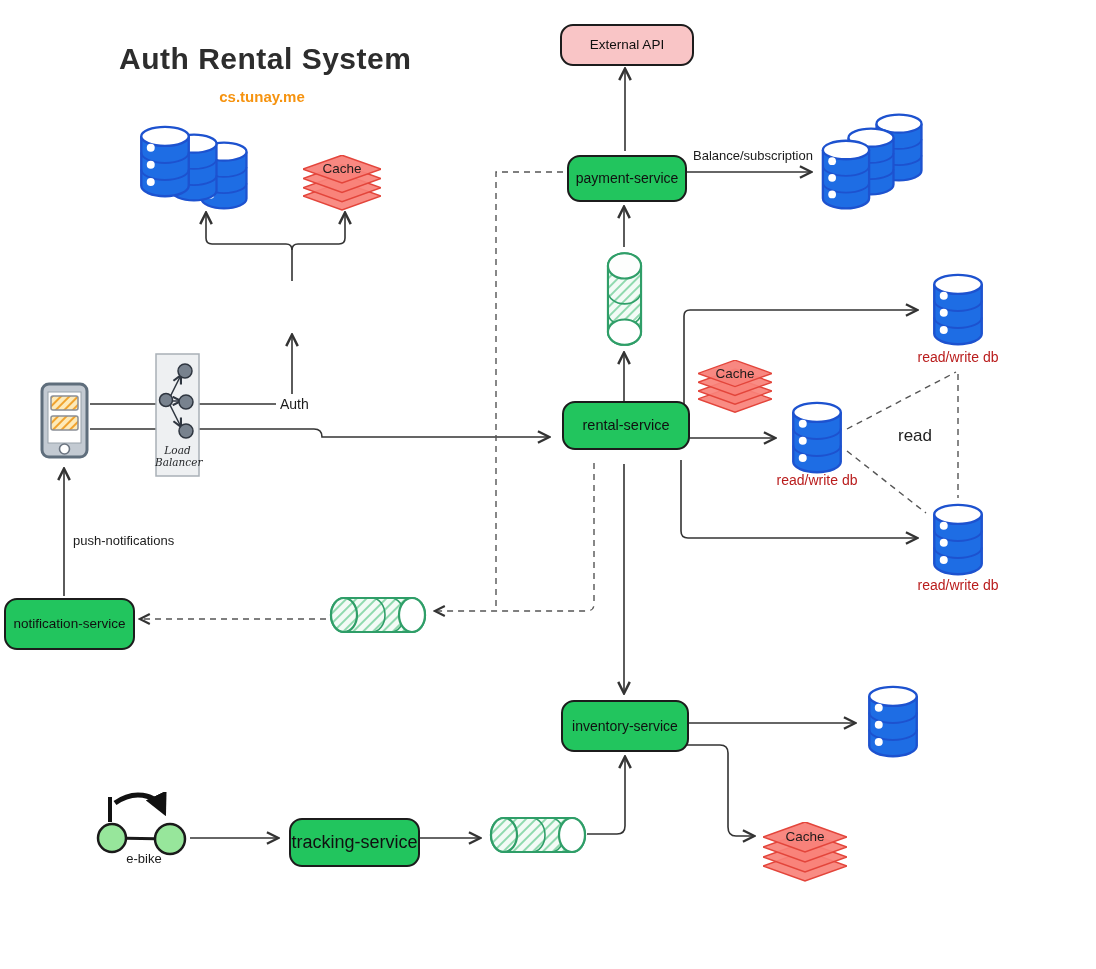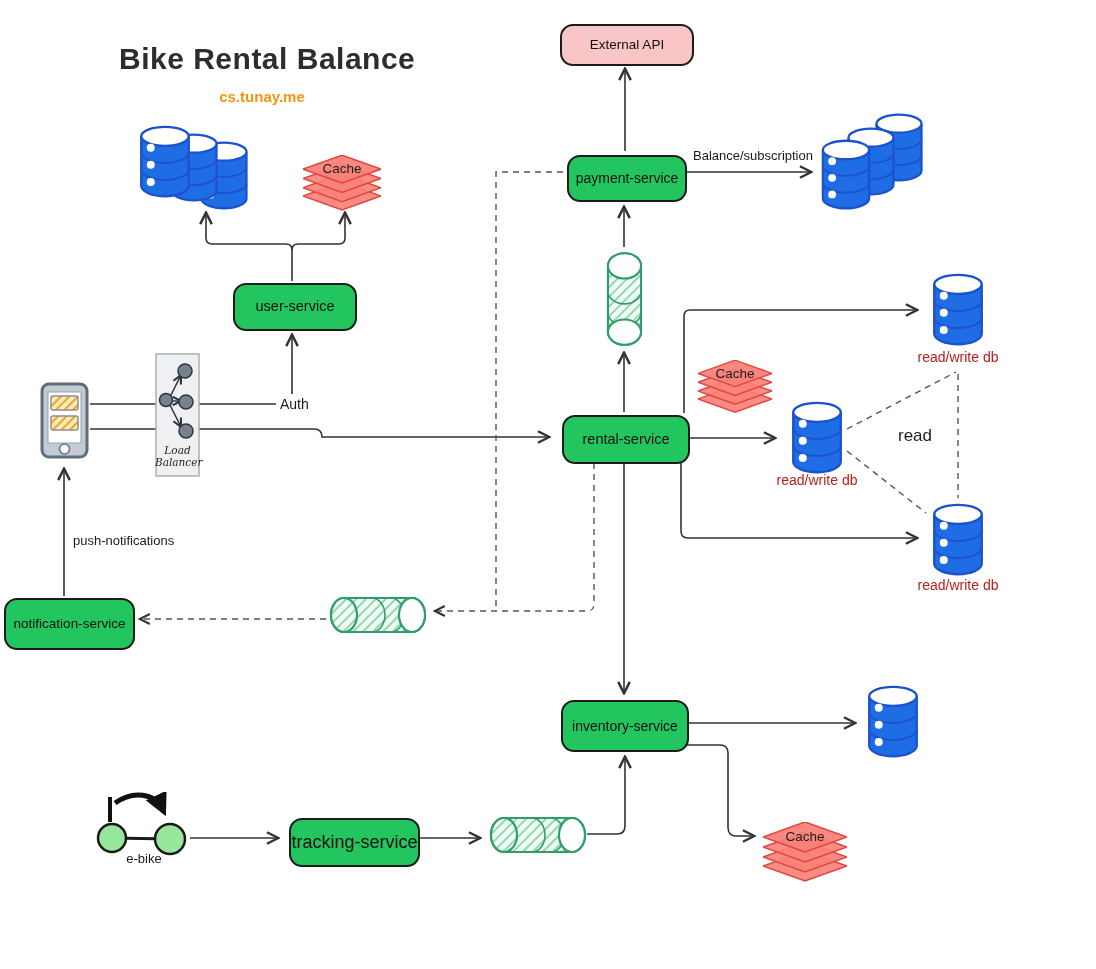--- a/index.html
+++ b/index.html
@@ -120,33 +120,30 @@
     <g fill="none" stroke="#555" stroke-width="1.4" stroke-dasharray="6 5">
       <path d="M563,172 H496 V611"></path>
       <path d="M594,463 V604 Q594,611 587,611 H436" marker-end="url(#arr)"></path>
       <path d="M326,619 H141" marker-end="url(#arr)"></path>
       <path d="M847,429 L956,372"></path>
       <path d="M958,374 V498"></path>
       <path d="M847,451 L926,513"></path>
     </g>
   </svg>
 
-  <div class="title">Bike Rental Balance</div>
+  <div class="title">Auth Rental System</div>
   <div class="watermark">cs.tunay.me</div>
 
   <div class="svc pink" style="left:560px;top:24px;width:130px;height:38px;font-size:13.5px">
     <span>External API</span>
   </div>
   <div class="svc" style="left:567px;top:155px;width:116px;height:43px;font-size:14px">
     <span>payment-service</span>
   </div>
-  <div class="svc" style="left:233px;top:283px;width:120px;height:44px">
-    <span>user-service</span>
-  </div>
-  <div class="svc" style="left:562px;top:415px;width:124px;height:45px">
+  <div class="svc" style="left:562px;top:401px;width:124px;height:45px">
     <span>rental-service</span>
   </div>
   <div class="svc" style="left:561px;top:700px;width:124px;height:48px;font-size:14px">
     <span>inventory-service</span>
   </div>
   <div class="svc" style="left:289px;top:818px;width:127px;height:45px;font-size:18px">
     <span>tracking-service</span>
   </div>
   <div class="svc" style="left:4px;top:598px;width:127px;height:48px;font-size:13.5px">
     <span>notification-service</span>

